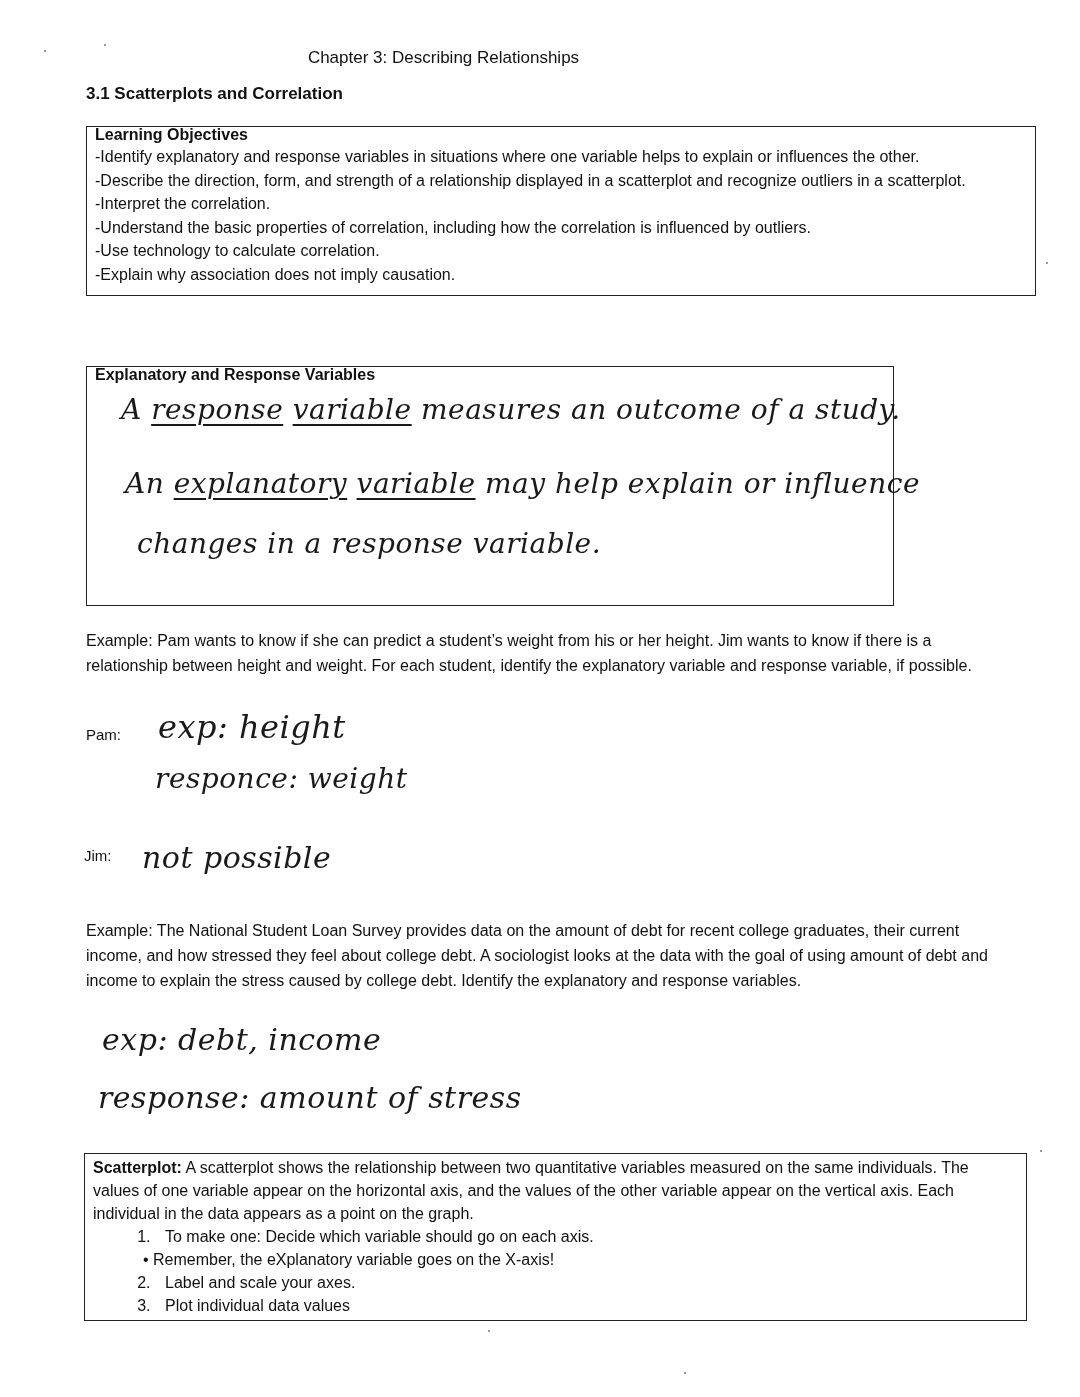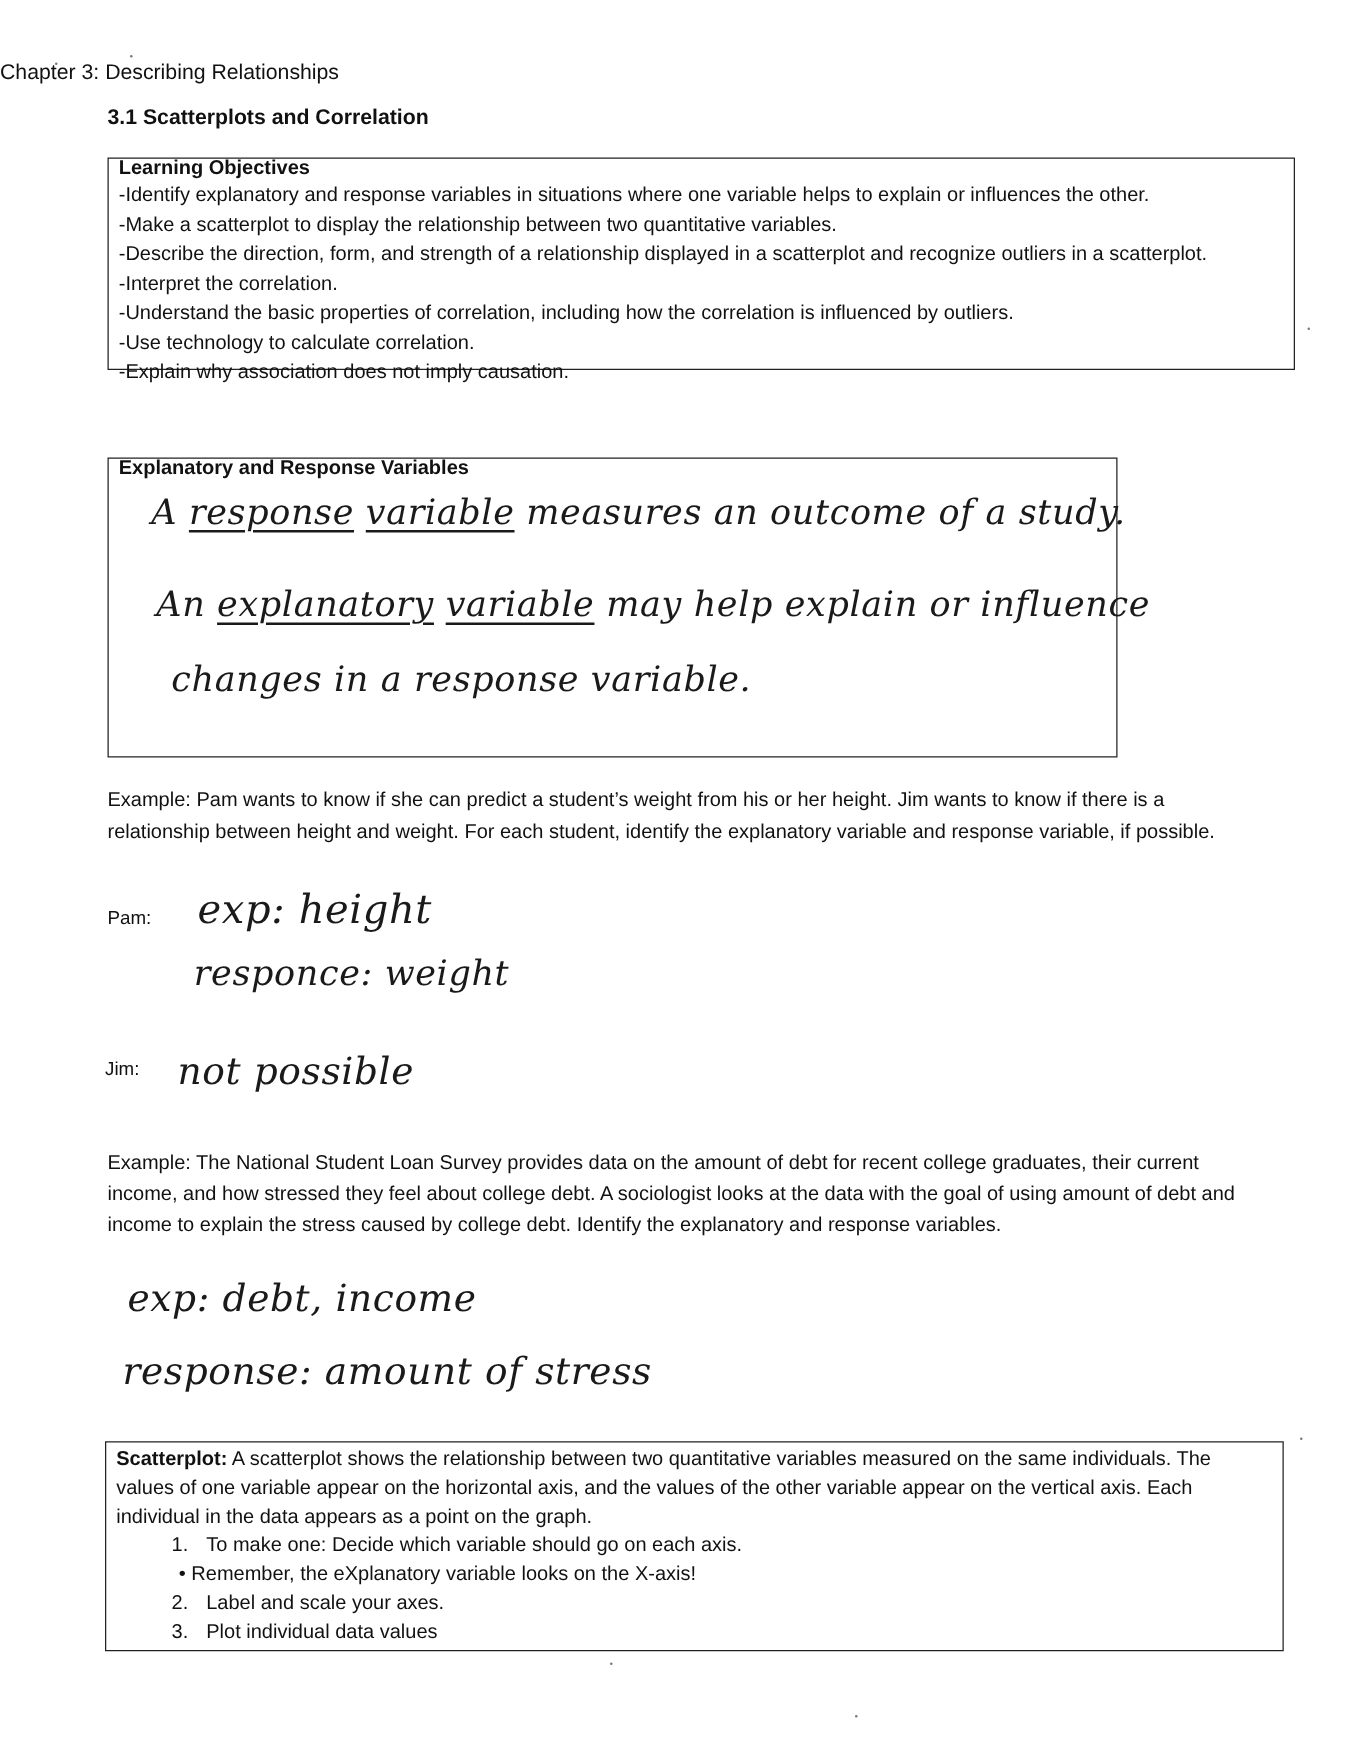--- a/index.html
+++ b/index.html
@@ -1,21 +1,21 @@
 <!DOCTYPE html>
 <html><head>
 <meta charset="utf-8">
 <style>
   html, body { margin: 0; padding: 0; background: #ffffff; }
   body {
     width: 1080px; height: 1397px; position: relative; overflow: hidden;
     font-family: "Liberation Sans", sans-serif; color: #111;
   }
   .abs { position: absolute; }
-  .chapter-title { left: 0; width: 887px; top: 48px; text-align: left; font-size: 17px; }
+  .chapter-title { left: 0; width: 887px; top: 48px; text-align: center; font-size: 17px; }
   .section-title { left: 86px; top: 84px; font-size: 17px; font-weight: bold; }
   .box { border: 1.5px solid #222; box-sizing: border-box; }
   .lo-box { left: 86px; top: 126px; width: 950px; height: 170px; padding: 0 8px; }
   .box-heading { font-weight: bold; font-size: 16px; line-height: 20px; margin-top: 0; }
   .lo-item { font-size: 16px; line-height: 23.5px; }
   .erv-box { left: 86px; top: 366px; width: 808px; height: 240px; padding: 0 8px; }
   .hand {
     font-family: "DejaVu Serif", serif; font-style: italic; color: #1a1a1a;
     font-weight: normal; letter-spacing: 0.5px;
   }
@@ -32,21 +32,20 @@
 </style>
 </head>
 <body>
 
 <div class="abs chapter-title">Chapter 3: Describing Relationships</div>
 <div class="abs section-title">3.1 Scatterplots and Correlation</div>
 
 <div class="abs box lo-box">
   <div class="box-heading" style="margin-top:-2px">Learning Objectives</div>
   <div class="lo-item">-Identify explanatory and response variables in situations where one variable helps to explain or influences the other.</div>
-  <div class="lo-item">-Make a scatterplot to display the relationship between two quantitative variables.</div>
   <div class="lo-item" style="padding-right:20px">-Describe the direction, form, and strength of a relationship displayed in a scatterplot and recognize outliers in a scatterplot.</div>
   <div class="lo-item">-Interpret the correlation.</div>
   <div class="lo-item">-Understand the basic properties of correlation, including how the correlation is influenced by outliers.</div>
   <div class="lo-item">-Use technology to calculate correlation.</div>
   <div class="lo-item">-Explain why association does not imply causation.</div>
 </div>
 
 <div class="abs box erv-box">
   <div class="box-heading" style="margin-top:-2px">Explanatory and Response Variables</div>
   <div class="hand-line hand" style="left:22px; top:26px;">
@@ -75,21 +74,21 @@
 <div class="abs hand" style="left:102px; top:1022px; font-size:30px;">exp: debt, income</div>
 <div class="abs hand" style="left:98px; top:1080px; font-size:30px;">response: amount of stress</div>
 
 <div class="abs box sp-box">
   <div class="sp-text"><b>Scatterplot:</b><span> A scatterplot shows the relationship between two quantitative variables measured on the same individuals. The values of one variable appear on the horizontal axis, and the values of the other variable appear on the vertical axis. Each individual in the data appears as a point on the graph.</span></div>
   <ol class="sp-list">
     <li>
       <span>To make one: Decide which variable should go on each axis.</span>
     </li>
   </ol>
-  <div class="sp-bullet">• Remember, the eXplanatory variable looks on the X-axis!</div>
+  <div class="sp-bullet">• Remember, the eXplanatory variable goes on the X-axis!</div>
   <ol class="sp-list" start="2">
     <li><span>Label and scale your axes.</span></li>
     <li><span>Plot individual data values</span></li>
   </ol>
 </div>
 
 <div class="speck" style="left:44px; top:50px;"></div>
 <div class="speck" style="left:104px; top:44px;"></div>
 <div class="speck" style="left:1046px; top:262px;"></div>
 <div class="speck" style="left:488px; top:1330px;"></div>

